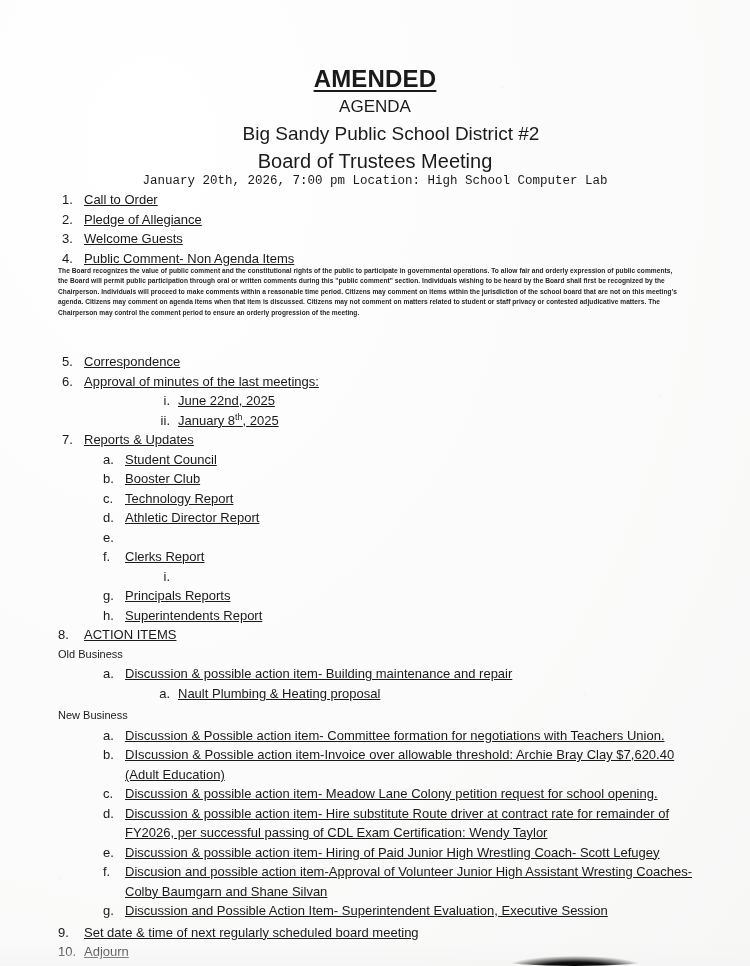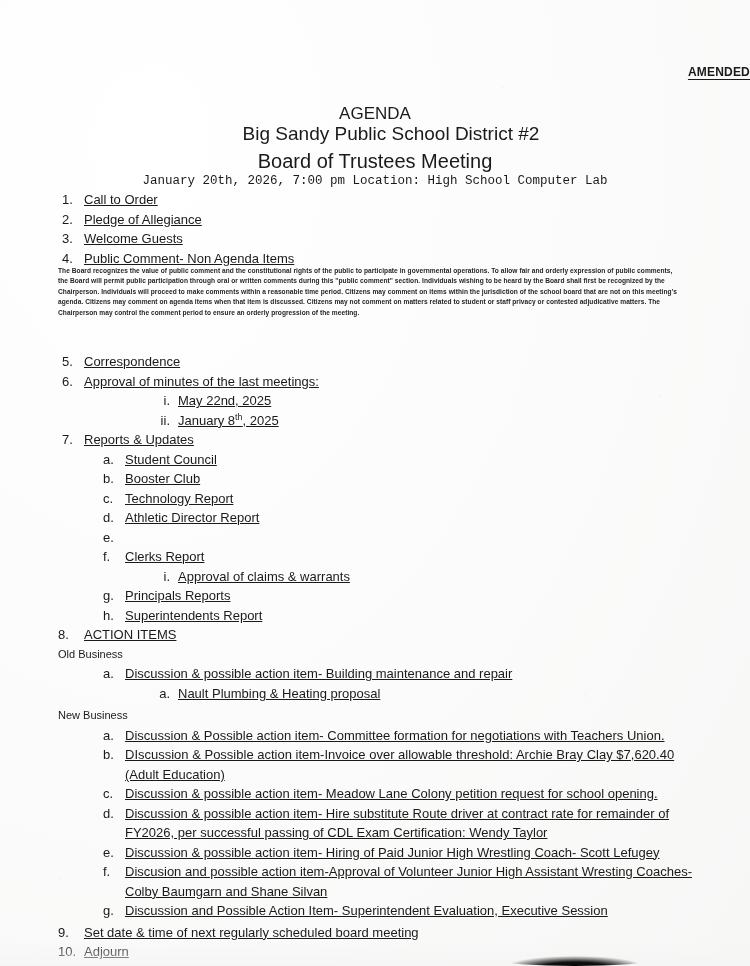--- a/index.html
+++ b/index.html
@@ -39,33 +39,33 @@
       radial-gradient(circle at 44% 33%, rgba(120,120,120,.10) 0 1px, transparent 1.4px);
   }
   .content {
     position: relative;
     padding: 0;
   }
 
   
   .hdr { text-align: center; }
   .hdr-amended {
-    font-size: 12px;
+    font-size: 24px;
     font-weight: 600;
     letter-spacing: .2px;
     text-decoration: underline;
     text-underline-offset: 3px;
     margin: 0;
     position: absolute;
-    top: 65px; left: 0; right: 0; text-align: right;
+    top: 65px; left: 0; right: 0;
   }
   .hdr-agenda {
     font-size: 17px;
     position: absolute;
-    top: 104px; left: 0; right: 0;
+    top: 97px; left: 0; right: 0;
   }
   .hdr-district {
     font-size: 19px;
     position: absolute;
     top: 123px; left: 0; right: 0; padding-left: 32px;
   }
   .hdr-board {
     font-size: 20px;
     position: absolute;
     top: 150px; left: 0; right: 0;
@@ -187,21 +187,21 @@
       <div class="row lv1">
         <span class="marker">5.</span>
         <span class="txt">Correspondence</span>
       </div>
       <div class="row lv1">
         <span class="marker">6.</span>
         <span class="txt">Approval of minutes of the last meetings:</span>
       </div>
       <div class="row lv3-deep">
         <span class="marker">i.</span>
-        <span class="txt">May 22nd, 2025</span>
+        <span class="txt">June 22nd, 2025</span>
       </div>
       <div class="row lv3-deep">
         <span class="marker">ii.</span>
         <span class="txt"><span>January 8</span><sup>th</sup><span>, 2025</span></span>
       </div>
 
       <div class="row lv1">
         <span class="marker">7.</span>
         <span class="txt">Reports &amp; Updates</span>
       </div>
@@ -223,21 +223,20 @@
       </div>
       <div class="row lv2">
         <span class="marker">e.</span>
       </div>
       <div class="row lv2">
         <span class="marker">f.</span>
         <span class="txt">Clerks Report</span>
       </div>
       <div class="row lv3">
         <span class="marker">i.</span>
-        <span class="txt">Approval of claims &amp; warrants</span>
       </div>
       <div class="row lv2">
         <span class="marker">g.</span>
         <span class="txt">Principals Reports</span>
       </div>
       <div class="row lv2">
         <span class="marker">h.</span>
         <span class="txt">Superintendents Report</span>
       </div>
 

